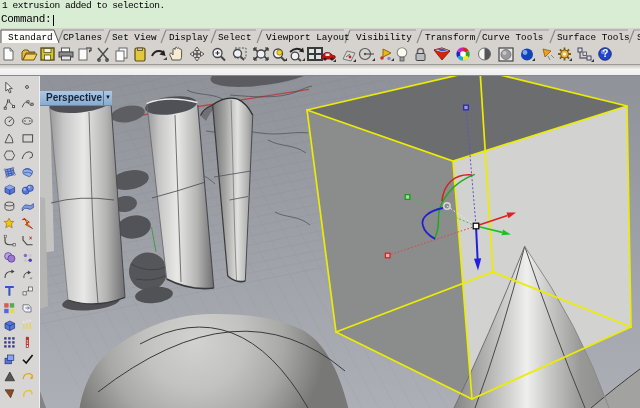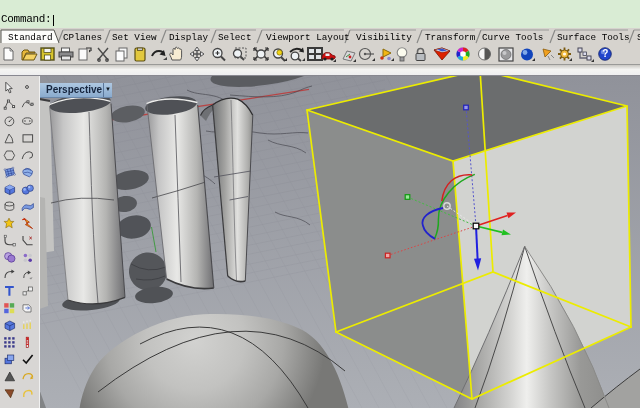--- a/index.html
+++ b/index.html
@@ -16,20 +16,21 @@
   #strip{left:0;top:64px;width:640px;height:12px;background:linear-gradient(#c9c7c2,#f4f4f2 45%,#eeeeef);border-top:1px solid #9a9a98;box-sizing:border-box;border-bottom:1px solid #888890;}
   #lefttb{left:0;top:76px;width:39px;height:332px;background:#d8d6d4;}
   #vp{left:40px;top:76px;width:600px;height:332px;background:linear-gradient(#8e9096,#a9acb2);}
   #vpborder{left:39px;top:76px;width:1px;height:332px;background:#f0f0f0;}
 </style>
 </head>
 <body>
 <div id="app">
   <div id="cmd" class="abs">
     <div style="position:absolute;left:6px;top:-7px;font-family:'Liberation Mono',monospace;font-size:9px;color:#222;">.  .</div>
+    <div class="l1">1 extrusion added to selection.</div>
     <div class="l2">Command:</div>
     <div class="cur"></div>
   </div>
   <div id="tabrow" class="abs">
   <svg width="640" height="17" style="position:absolute;left:0;top:0">
     <style>.tt{font-family:"Liberation Mono",monospace;font-size:9.3px;fill:#000;}</style>
     <g stroke="#8a8a88" fill="none" stroke-width="1.2">
       <path d="M58,15 L63,2 M105,15 L110,2 M161,15 L166,2 M211,15 L216,2 M257,15 L262,2 M345,15 L350,2 M417,15 L422,2 M476,15 L481,2 M550,15 L555,2 M629,15 L634,2"></path>
       <path d="M63,2 H104 M110,2 H160 M166,2 H210 M216,2 H256 M262,2 H344 M350,2 H416 M422,2 H475 M481,2 H549 M555,2 H628 M634,2 H640" stroke="#9a9a98" stroke-width="1"></path>
     </g>
@@ -526,20 +527,20 @@
       <path d="M471,158.5 L461.5,159.3 L463,153.5 Z" fill="#20c020"></path>
       <path d="M436,150 L437.6,183" stroke="#2020e0" stroke-width="2" fill="none"></path>
       <path d="M438,194.5 L434,182.7 L441.2,182.3 Z" fill="#2020e0"></path>
       <circle cx="407" cy="130" r="3.2" fill="none" stroke="#d8d8d8" stroke-width="1.4"></circle>
       <rect x="433.2" y="147.2" width="5.6" height="5.6" fill="#fafafa" stroke="#000" stroke-width="1.2"></rect>
       <rect x="423.7" y="29.2" width="4.6" height="4.6" fill="#9898e8" stroke="#2222bb" stroke-width="1.2"></rect>
       <rect x="365.2" y="118.7" width="4.6" height="4.6" fill="#98e898" stroke="#119911" stroke-width="1.2"></rect>
       <rect x="345.4" y="177.2" width="4.6" height="4.6" fill="#f0a8a8" stroke="#cc2222" stroke-width="1.2"></rect>
     </g>
   </svg>
-  <div style="position:absolute;left:0;top:7px;width:72px;height:14px;background:linear-gradient(#aec8e2,#8aabce);border-bottom:1px solid #6a86a8;">
+  <div style="position:absolute;left:0;top:15px;width:72px;height:14px;background:linear-gradient(#aec8e2,#8aabce);border-bottom:1px solid #6a86a8;">
     <span style="position:absolute;left:6px;top:1px;font-size:10px;font-weight:bold;color:#16253e;letter-spacing:0;">Perspective</span>
     <span style="position:absolute;left:63px;top:0px;width:1px;height:14px;background:#5a769a;"></span>
     <span style="position:absolute;left:65px;top:3px;font-size:6px;color:#101820;">▼</span>
   </div>
   </div>
   <div id="vpborder" class="abs"></div>
 </div>
 
 </body></html>

